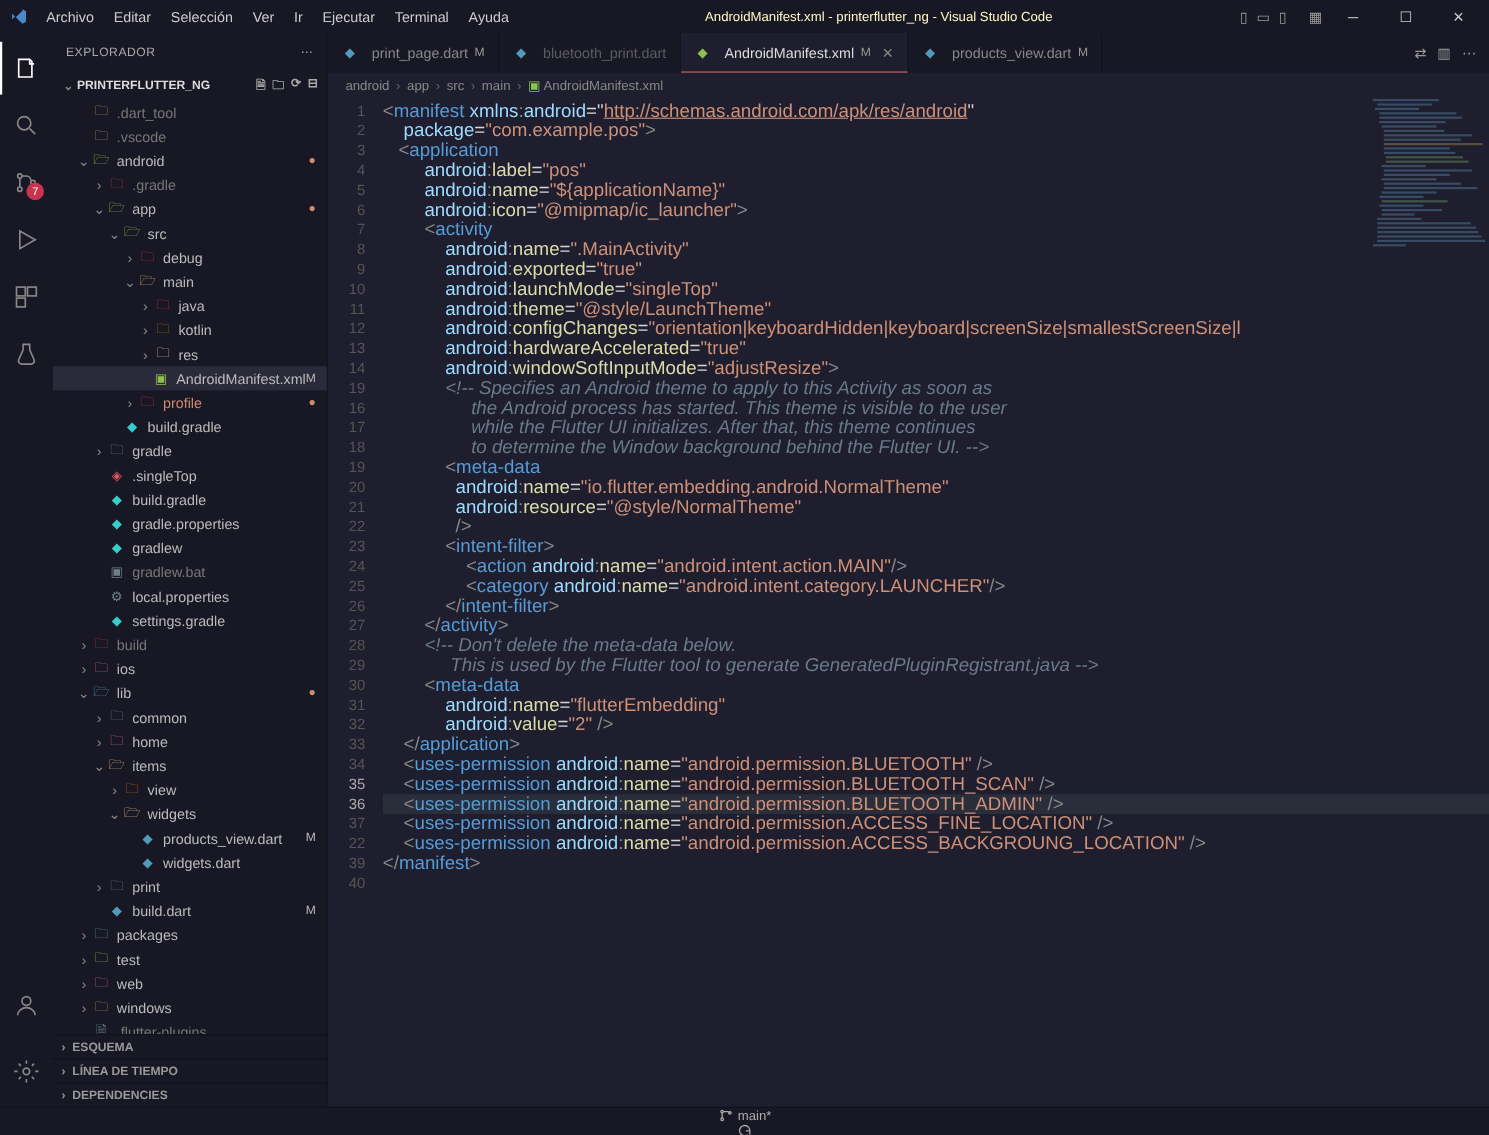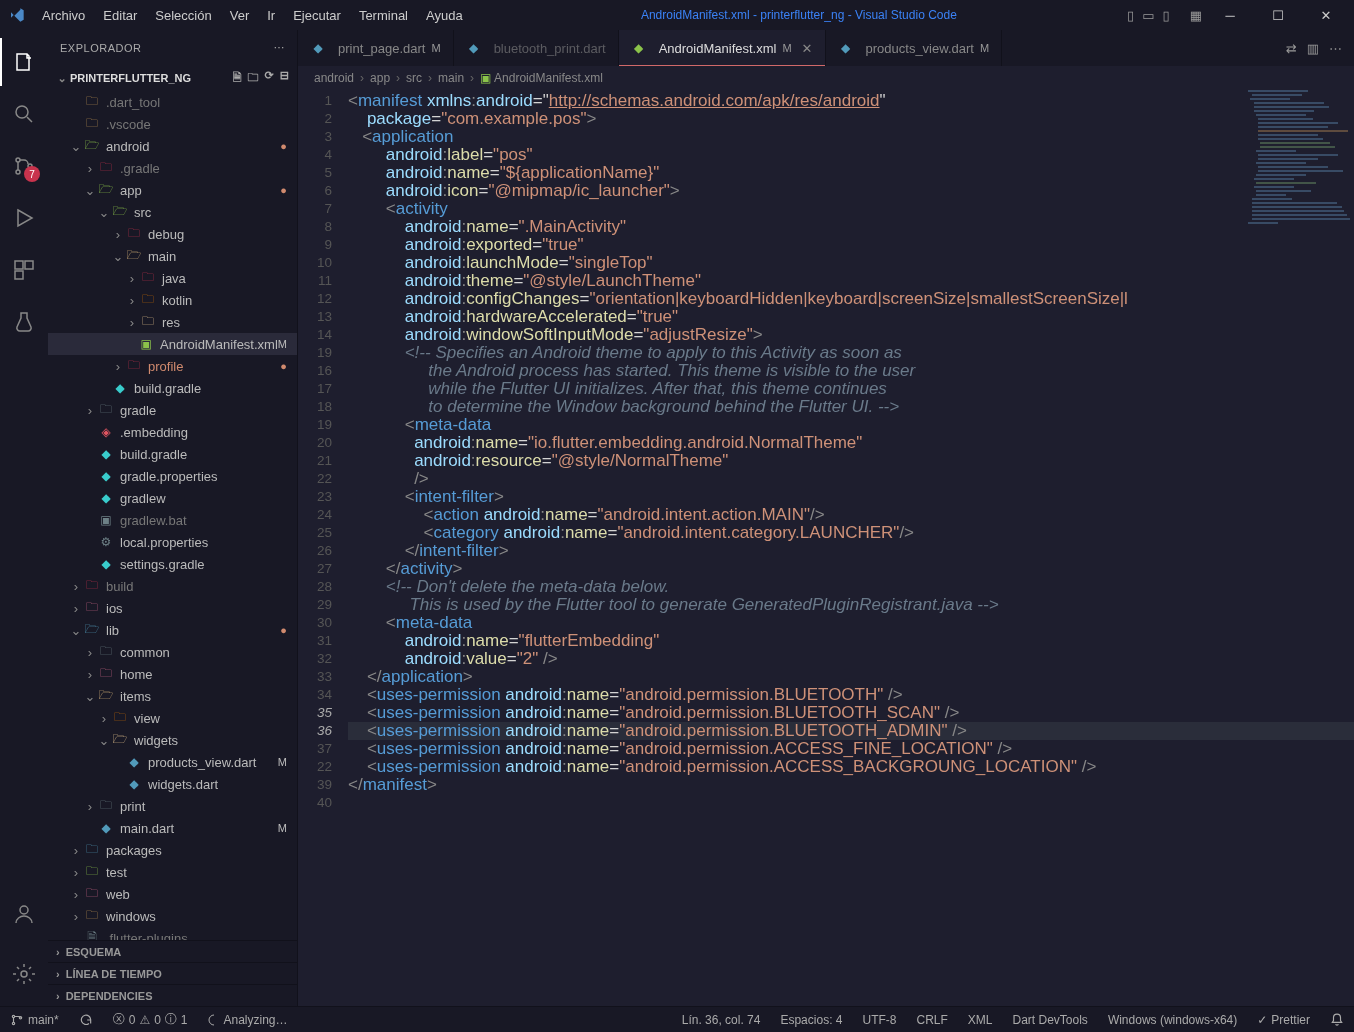--- a/index.html
+++ b/index.html
@@ -1,21 +1,21 @@
 <!DOCTYPE html>
 <html><head>
 <meta charset="utf-8">
 <style>
   * { margin:0; padding:0; box-sizing:border-box; font-family: "Segoe UI", Arial, sans-serif; }
   body { background:#1e1e2e; color:#ccc; width:1354px; height:1032px; overflow:hidden; font-size:13px;}
   .titlebar { height:30px; background:#181825; display:flex; align-items:center; padding:0 8px; color:#ccc;}
   .titlebar .vslogo { width:18px; height:18px; margin-right:8px; display:flex; align-items:center; justify-content:center;}
   .menu { display:flex; gap:2px;}
   .menu div { padding:4px 8px; cursor:pointer;}
-  .title-center { flex:1; text-align:center; color:#3b82f6; font-size:12px;}
+  .title-center { flex:1; text-align:center; color:#fef9c3; font-size:12px;}
   .title-right { display:flex; gap:8px; align-items:center;}
   .winbtn { width:40px; height:30px; display:flex; align-items:center; justify-content:center; color:#ccc; cursor:pointer;}
   .main { display:flex; height:976px;}
   .activitybar { width:48px; background:#181825; display:flex; flex-direction:column; align-items:center; padding-top:8px; gap:4px;}
   .activitybar .aicon { width:48px; height:48px; display:flex; align-items:center; justify-content:center; color:#888; cursor:pointer; position:relative;}
   .activitybar .aicon.active { color:#fff; border-left:2px solid #fff;}
   .badge { position:absolute; bottom:8px; right:8px; background:#c8334d; color:#fff; border-radius:50%; font-size:10px; width:16px; height:16px; display:flex; align-items:center; justify-content:center;}
   .activitybar .bottom { margin-top:auto; margin-bottom:8px;}
   .sidebar { width:250px; background:#181825; border-right:1px solid #11111b; display:flex; flex-direction:column;}
   .sidebar-header { height:35px; padding:0 12px; display:flex; align-items:center; font-size:11px; color:#aaa; letter-spacing:0.5px;}
@@ -46,28 +46,28 @@
   .code .c-tag { color:#569cd6;} 
   .code .c-attr{ color:#9cdcfe;}
   .code .c-val { color:#ce9178;} 
   .code .c-eq { color:#d4d4d4;}
   .code .c-url { color:#ce9178; text-decoration:underline;}
   .code .c-cm2 { color:#6a7a8a; font-style:italic;}
   .hl-line { background:#2a2d3a;}
   .c-g { color:#888;}
   .c-y { color:#dcdcaa;}
   .minimap { position:absolute; top:60px; right:0; width:110px; height:200px; opacity:0.6; pointer-events:none;}
-  .statusbar { height:26px; background:#181825; border-top:1px solid #11111b; display:flex; align-items:center; font-size:12px; color:#aaa;}
+  .statusbar { height:26px; background:#181825; border-top:1px solid #11111b; display:flex; align-items:center; font-size:12px; color:#aaa;flex-direction:column;}
   .statusbar .seg { padding:0 10px; display:flex; align-items:center; gap:4px; cursor:pointer;}
   .statusbar .right { margin-left:auto; display:flex;align-items:center;}
   svg { display:block;}
   .fcol-folder { color:#c09553;}
   .fcol-folder-open { color:#dcb67a;}
   .tree-item.dimtext { color:#777;}
-  .gutter .hl { color:#aaa;font-style:italic;}
+  .gutter .hl { color:#aaa;}
 </style>
 </head>
 <body>
 
 <div class="titlebar">
   <div class="vslogo">
     <svg width="16" height="16" viewBox="0 0 24 24">
         <path fill="#4a88c7" d="M17 2l5 3v14l-5 3-9-9 9-9zM3 8l4 4-4 4V8z"></path>
       </svg>
   </div>
@@ -255,21 +255,21 @@
         <div class="tree-item">
           <span style="width:36px"></span>
           <span class="chev">›</span>
           <span class="ficon" style="color:#6d8086">🗀</span>
           <span>gradle</span>
         </div>
         <div class="tree-item">
           <span style="width:36px"></span>
           <span class="chev"></span>
           <span class="ficon" style="color:#e05561">◈</span>
-          <span>.embedding</span>
+          <span>.singleTop</span>
         </div>
         <div class="tree-item">
           <span style="width:36px"></span>
           <span class="chev"></span>
           <span class="ficon" style="color:#39cccc">◆</span>
           <span>build.gradle</span>
         </div>
         <div class="tree-item">
           <span style="width:36px"></span>
           <span class="chev"></span>
@@ -365,21 +365,21 @@
         <div class="tree-item">
           <span style="width:36px"></span>
           <span class="chev">›</span>
           <span class="ficon" style="color:#6d8086">🗀</span>
           <span>print</span>
         </div>
         <div class="tree-item">
           <span style="width:36px"></span>
           <span class="chev"></span>
           <span class="ficon" style="color:#519aba">◆</span>
-          <span>main.dart</span>
+          <span>build.dart</span>
           <span class="modified-dot">M</span>
         </div>
         <div class="tree-item">
           <span style="width:22px"></span>
           <span class="chev">›</span>
           <span class="ficon" style="color:#519aba">🗀</span>
           <span>packages</span>
         </div>
         <div class="tree-item">
           <span style="width:22px"></span>

